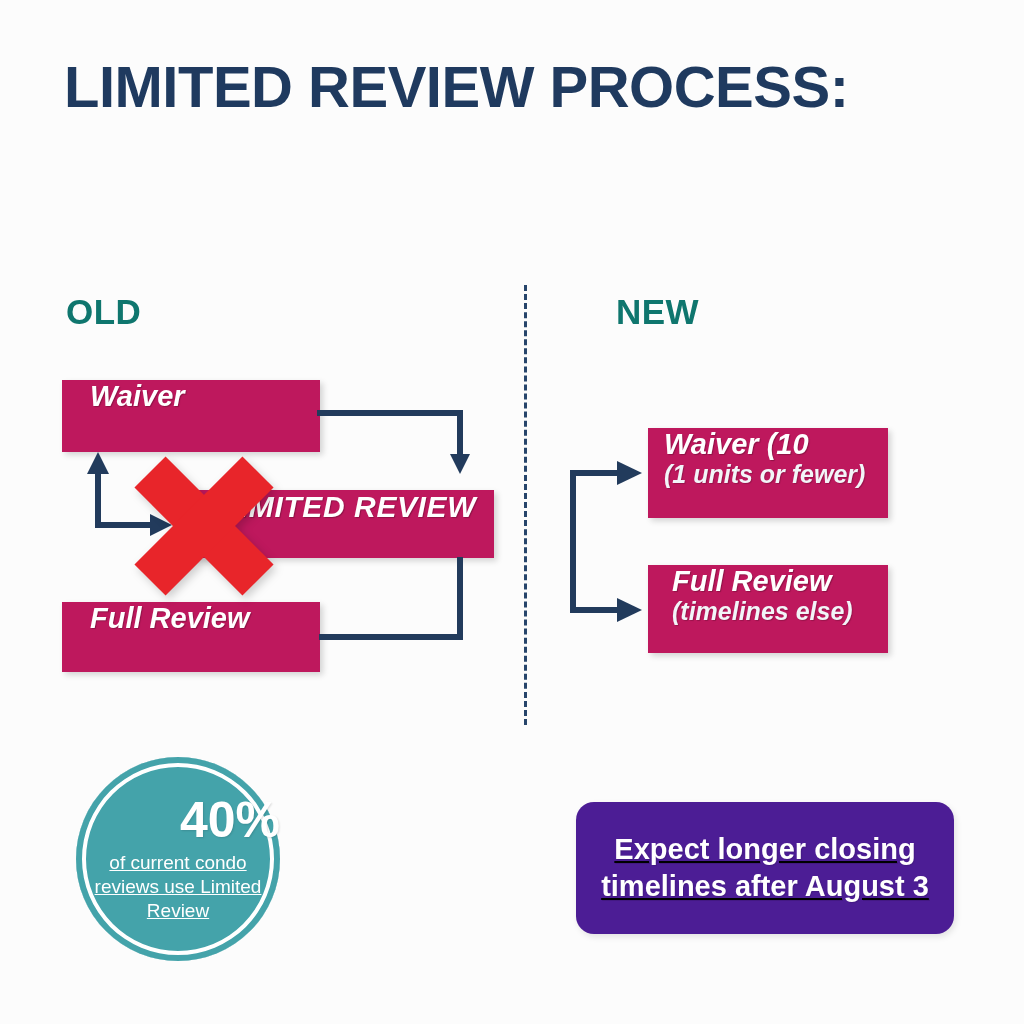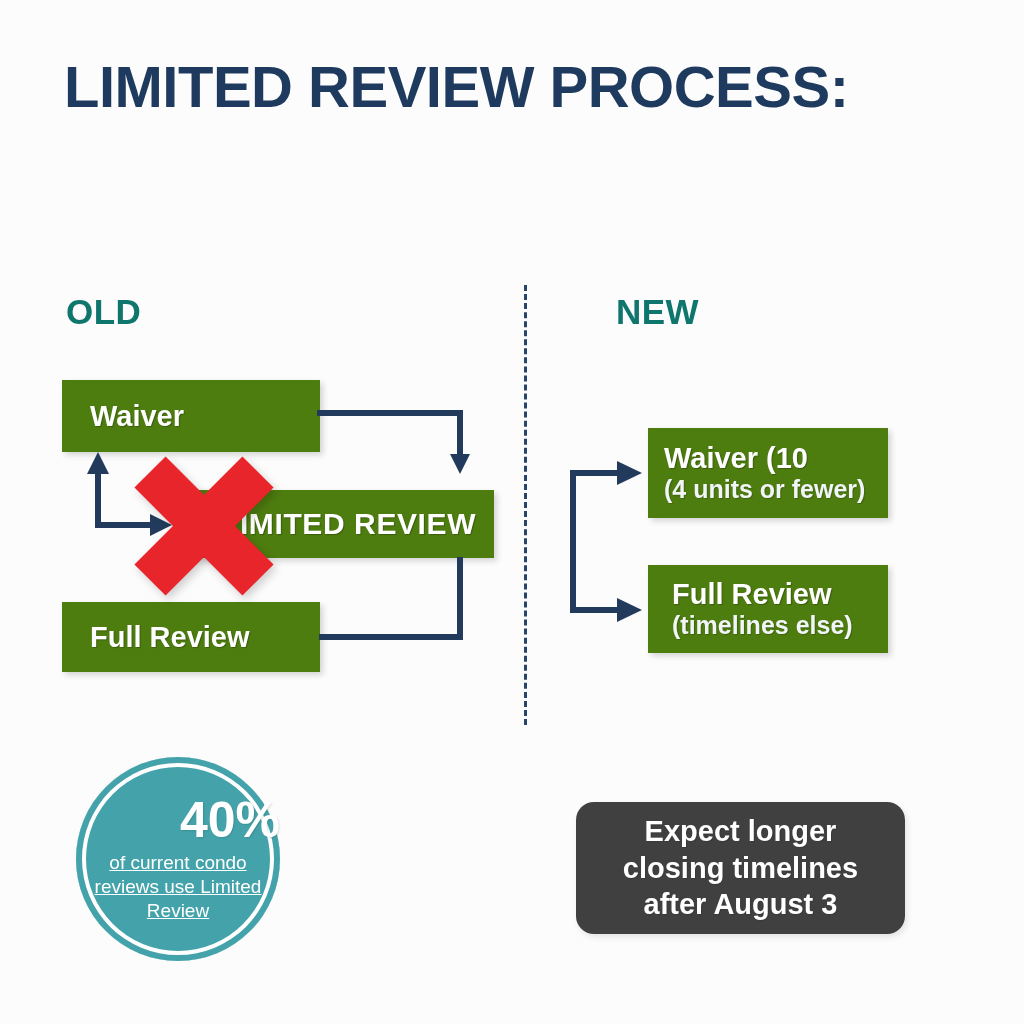--- a/index.html
+++ b/index.html
@@ -55,27 +55,28 @@
     left: 524px;
     top: 285px;
     width: 0;
     height: 440px;
     border-left: 3px dashed #27456b;
   }
 
   
   .navy-box {
     position: absolute;
-    background: #4d7c0f;
+    background: #be185d;
     box-shadow: 3px 3px 6px rgba(0,0,0,0.16);
     display: flex;
     flex-direction: column;
-    justify-content: center;
+    justify-content: flex-start;
     box-sizing: border-box;
     padding-left: 28px;
+    font-style: italic;
   }
   .box-title {
     color: #ffffff;
     font-size: 29px;
     font-weight: bold;
     line-height: 1.12;
     text-shadow: 1px 1px 1px rgba(0,0,0,0.25);
   }
   .box-sub {
     color: #f2f5f8;
@@ -143,29 +144,30 @@
     font-weight: normal;
     padding: 0 16px;
     text-decoration: underline;
   }
 
   
   #callout {
     position: absolute;
     left: 576px;
     top: 802px;
-    width: 329px;
+    width: 378px;
     height: 132px;
-    background: #404040;
+    background: #4c1d95;
     border-radius: 18px;
     display: flex;
     align-items: center;
     justify-content: center;
     text-align: center;
     box-shadow: 2px 3px 6px rgba(0,0,0,0.10);
+    text-decoration: underline;
   }
   #callout-text {
     color: #ffffff;
     font-size: 29px;
     font-weight: bold;
     line-height: 1.26;
     padding: 0 18px;
     text-shadow: 1px 1px 1px rgba(0,0,0,0.12);
   }
 </style>
@@ -222,21 +224,21 @@
   <svg class="arrow-layer" id="arrows-new" viewBox="0 0 1024 1024" xmlns="http://www.w3.org/2000/svg">
     <g stroke="#223b5c" stroke-width="6" fill="none" stroke-linecap="square">
       <path d="M 618 473 L 573 473 L 573 610 L 618 610"></path>
     </g>
     <polygon points="642,473 617,461 617,485" fill="#223b5c"></polygon>
     <polygon points="642,610 617,598 617,622" fill="#223b5c"></polygon>
   </svg>
 
   <div class="navy-box" id="new-waiver">
     <div class="box-title">Waiver (10</div>
-    <div class="box-sub">(4 units or fewer)</div>
+    <div class="box-sub">(1 units or fewer)</div>
   </div>
 
   <div class="navy-box" id="new-full">
     <div class="box-title">Full Review</div>
     <div class="box-sub">(timelines else)</div>
   </div>
 
   <div id="stat-circle">
     <div id="stat-value">40%</div>
     <div id="stat-caption">of current condo reviews use Limited Review</div>

